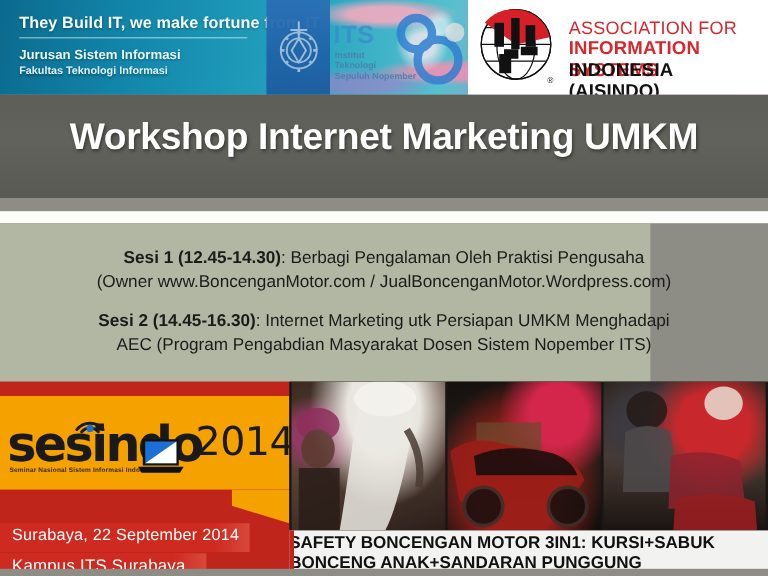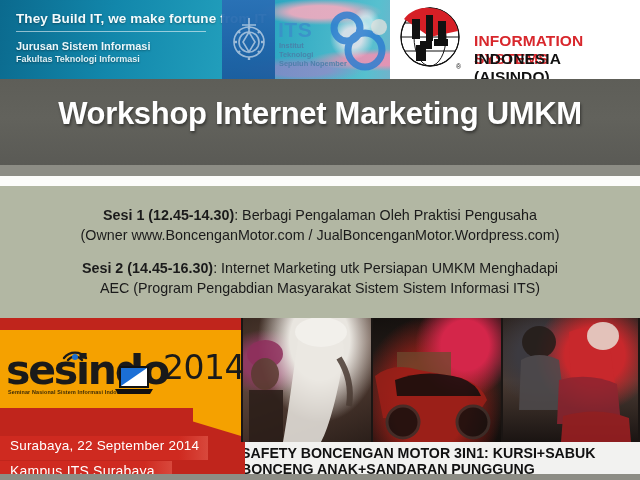--- a/index.html
+++ b/index.html
@@ -45,21 +45,21 @@
   
   .titleband{position:absolute;left:0;top:79px;width:640px;height:86px;
     background:linear-gradient(180deg,#5e5e58 0%,#62625c 45%,#5a5a55 100%);}
   .title-main{position:absolute;left:0;top:17px;width:640px;text-align:center;color:#ffffff;
     font-size:31px;font-weight:700;letter-spacing:-.3px;text-shadow:1px 2px 3px rgba(0,0,0,.45);}
   .title-sub{position:absolute;left:0;top:62px;width:640px;text-align:center;color:#ffffff;
     font-size:13.5px;font-weight:700;text-shadow:1px 1px 2px rgba(0,0,0,.45);}
   .band-divider{position:absolute;left:0;top:176px;width:640px;height:10px;background:#fcfcfa;}
 
   
-  .body-sec{position:absolute;left:0;top:186px;width:640px;height:132px;background:#b2b7a3;}
+  .body-sec{position:absolute;left:0;top:186px;width:542px;height:132px;background:#b2b7a3;}
   .sess{position:absolute;width:640px;text-align:center;color:#1b1b1b;font-size:14.3px;line-height:20px;}
   .sess b{font-weight:700;}
   .sess-1{top:19px;}
   .sess-2{top:72px;}
 
   
   .sesindo{position:absolute;left:0;top:318px;width:241px;height:162px;background:#c0251c;overflow:hidden;}
   .ses-orange{position:absolute;left:0;top:12px;width:241px;height:78px;background:#f5a100;}
   .ses-orange-tail{position:absolute;left:193px;top:90px;width:48px;height:28px;background:#f5a100;
     clip-path:polygon(0 0,100% 0,100% 100%,0 48%);}
@@ -157,37 +157,38 @@
       <path d="M34 3 A29 29 0 0 1 62 26 L34 32 Z" fill="#d61f26"></path>
       <path d="M8 14 A29 29 0 0 1 34 3 L34 32 Z" fill="#d61f26"></path>
       <rect x="16" y="14" width="8" height="20" fill="#111"></rect>
       <rect x="30" y="10" width="7" height="26" fill="#111"></rect>
       <rect x="42" y="16" width="8" height="18" fill="#111"></rect>
       <path d="M24 36 h12 v8 h-12 z" fill="#111"></path>
       <path d="M38 34 h14 v7 h-14 z" fill="#111"></path>
       <path d="M20 40 h10 v16 h-10 z" fill="#111"></path>
       <text x="60" y="64" font-size="7" fill="#111">®</text>
     </svg>
+    <div class="ais-l1">ASSOCIATION FOR</div>
     <div class="ais-l2">INFORMATION SYSTEMS</div>
     <div class="ais-l3">INDONESIA (AISINDO)</div>
   </div>
 
   <div class="titleband">
     <div class="title-main">Workshop Internet Marketing UMKM</div>
   </div>
   <div class="band-divider"></div>
 
   <div class="body-sec">
     <div class="sess sess-1">
       <b>Sesi 1 (12.45-14.30)</b><span>: Berbagi Pengalaman Oleh Praktisi Pengusaha</span><br>
       <span>(Owner www.BoncenganMotor.com / JualBoncenganMotor.Wordpress.com)</span>
     </div>
     <div class="sess sess-2">
       <b>Sesi 2 (14.45-16.30)</b><span>: Internet Marketing utk Persiapan UMKM Menghadapi</span><br>
-      <span>AEC (Program Pengabdian Masyarakat Sistem Sistem Informasi ITS)</span>
+      <span>AEC (Program Pengabdian Masyarakat Dosen Sistem Nopember ITS)</span>
     </div>
   </div>
 
   <div class="sesindo">
     <div class="ses-orange"></div>
     <div class="ses-orange-tail"></div>
 
     <svg class="ses-wifi" viewBox="0 0 34 22">
       <g fill="none" stroke="#1a1a1a" stroke-width="2.4" stroke-linecap="round">
         <path d="M6 18 A14 14 0 0 1 28 18"></path>

